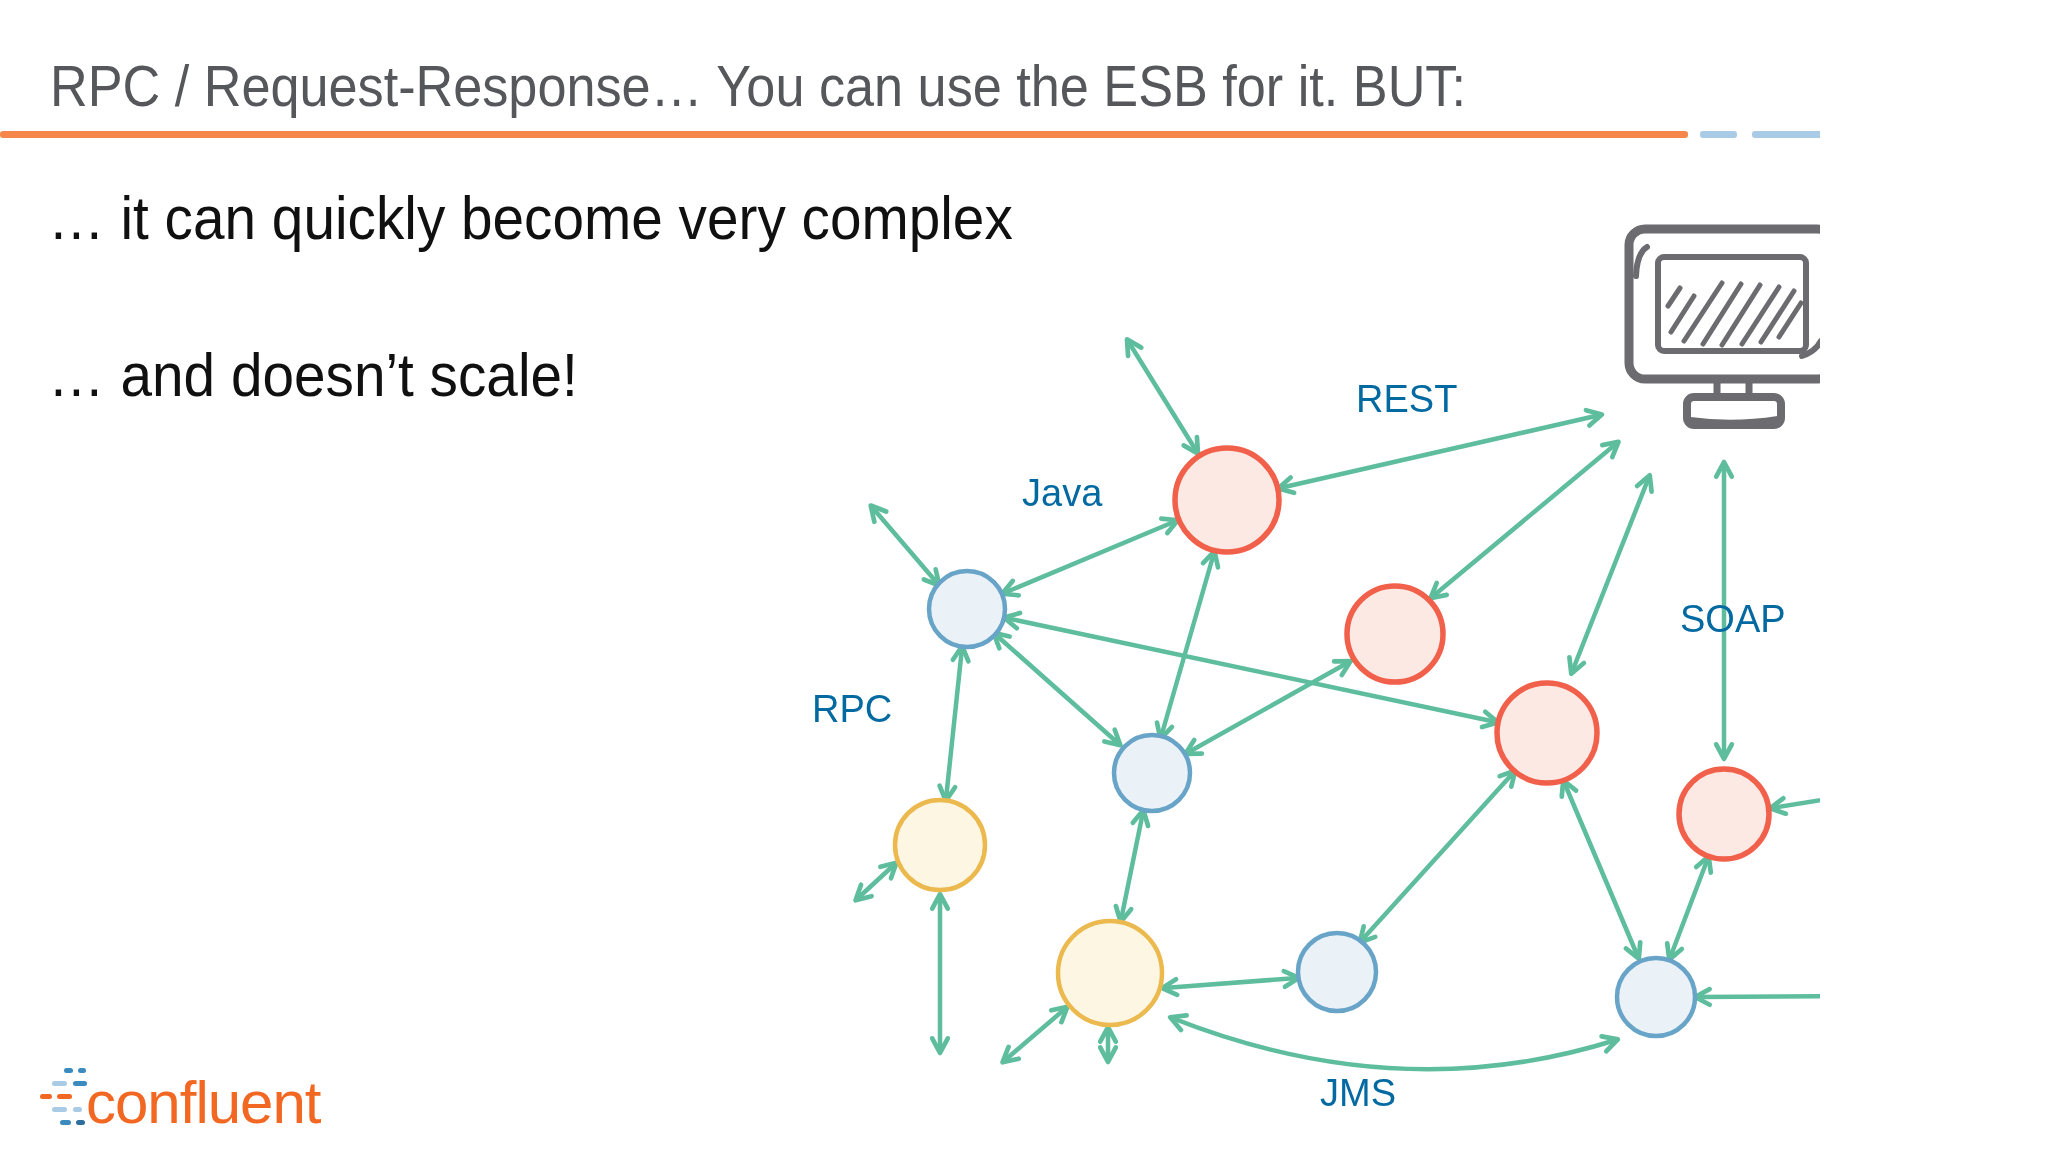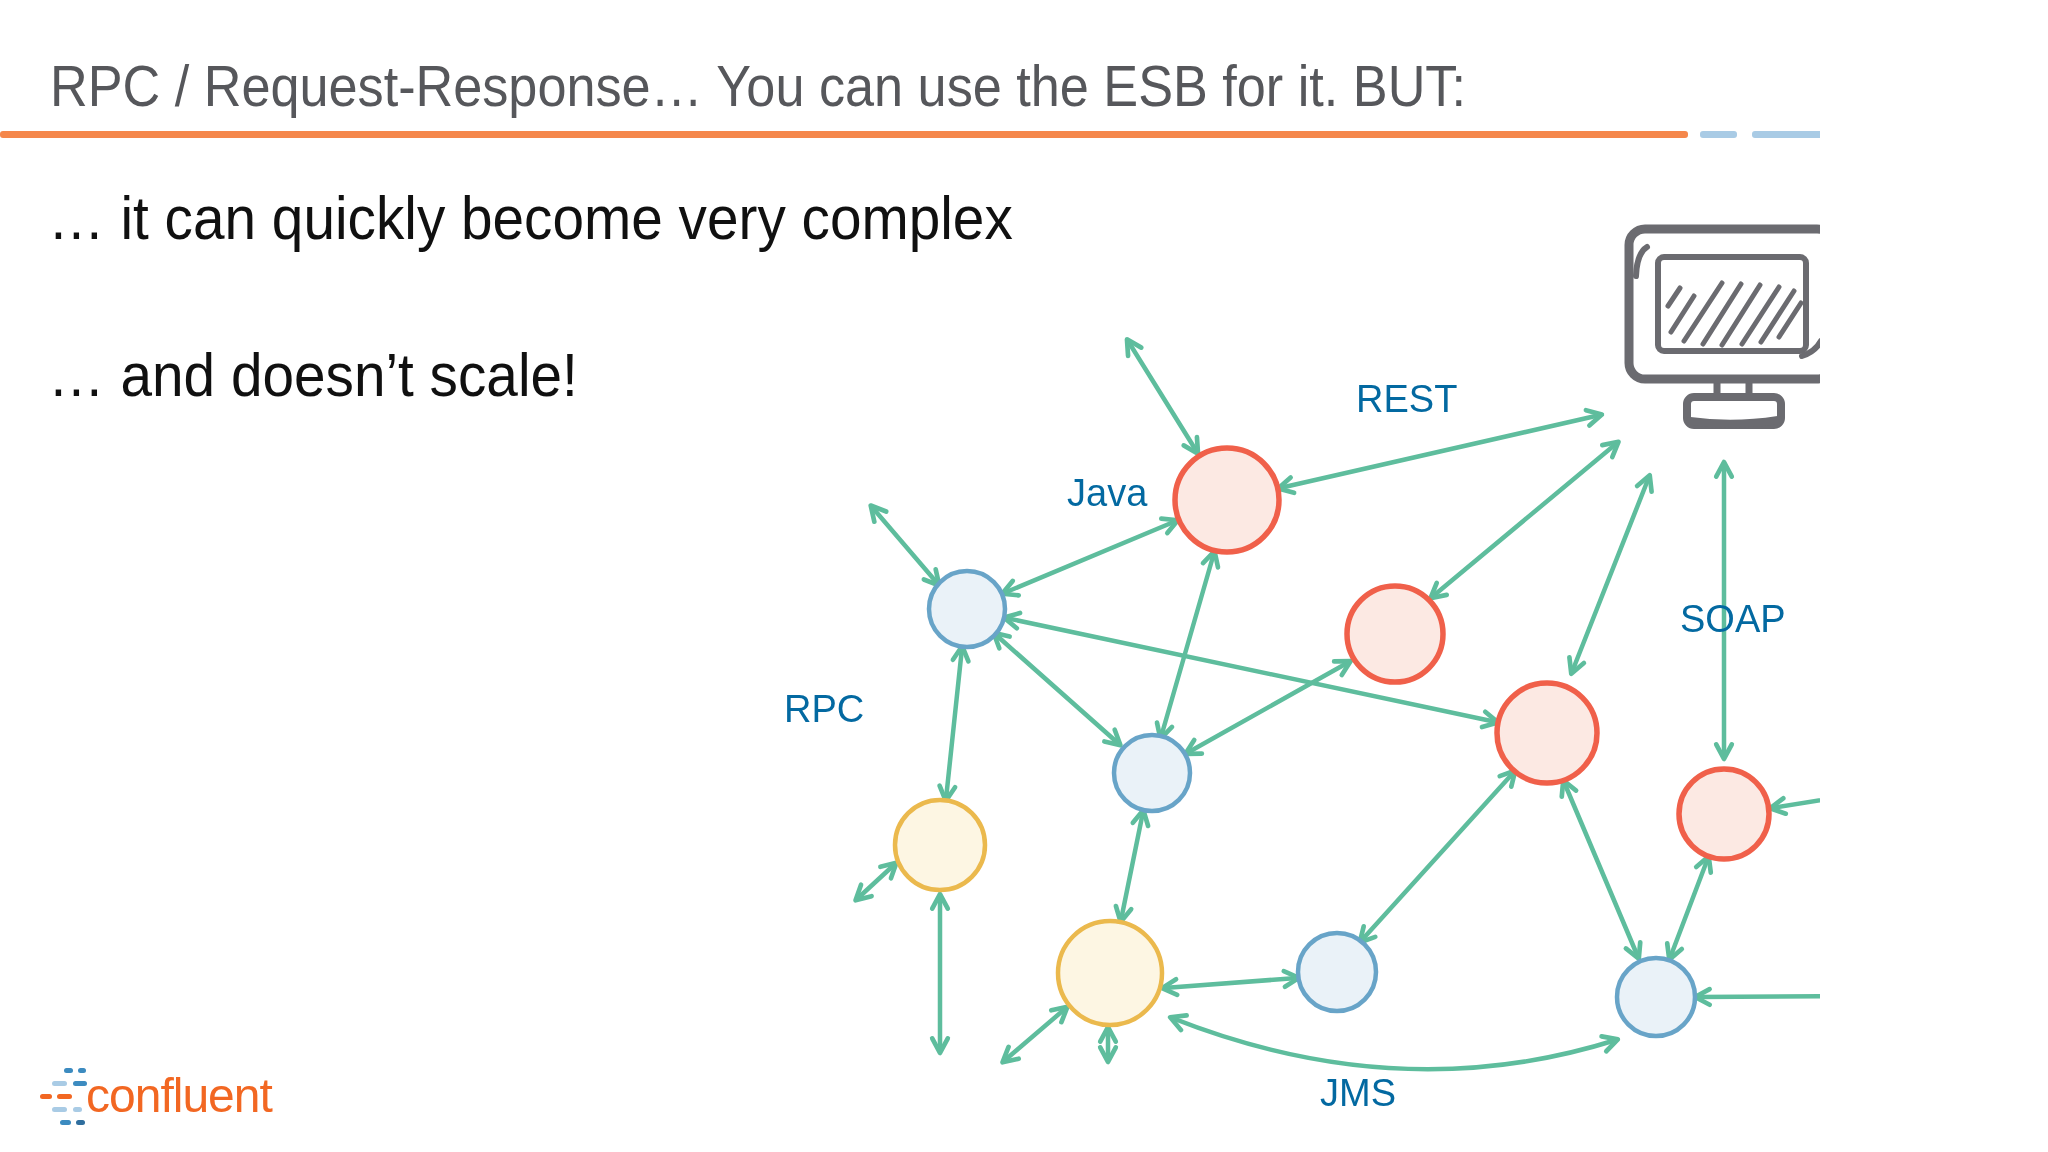--- a/index.html
+++ b/index.html
@@ -13,21 +13,21 @@
   .rule-lb2{left:1752px;width:108px;background:#A9CBE5;}
   .rule-t1{left:1874px;width:109px;background:#2E7F9C;}
   .rule-t2{left:1994px;width:38px;background:#2F85A8;}
   .bullet{position:absolute;left:48px;font-size:61px;color:#101010;white-space:nowrap;
           transform:scaleX(.93);transform-origin:left top;}
   .bullet1{top:183px;}
   .bullet2{top:340px;}
   .lbl{position:absolute;font-size:38px;color:#0369a1;white-space:nowrap;}
   #diagram{position:absolute;left:0;top:0;width:2048px;height:1152px;}
   .logo{position:absolute;left:0;top:0;}
-  .logo-text{position:absolute;left:86px;top:1068px;font-size:48px;letter-spacing:-1px;
+  .logo-text{position:absolute;left:86px;top:1068px;font-size:60px;letter-spacing:-1px;
              color:#F26722;}
   .dash{position:absolute;height:5px;border-radius:3px;}
   .pagebar{position:absolute;left:1934px;top:1077px;width:3px;height:33px;background:#8F8F8F;}
   .pagenum{position:absolute;left:1970px;top:1080px;font-size:21px;color:#F26722;}
 </style>
 </head>
 <body>
 
 <div class="slide">
 
@@ -94,23 +94,23 @@
       <circle cx="1395" cy="634" r="48" fill="#FCE9E3" stroke="#F0604A" stroke-width="5.5"></circle>
       <circle cx="1547" cy="733" r="50" fill="#FCE9E3" stroke="#F0604A" stroke-width="5.5"></circle>
       <circle cx="1152" cy="773" r="38" fill="#EAF2F8" stroke="#68A4C8" stroke-width="4.5"></circle>
       <circle cx="940" cy="845" r="45" fill="#FDF6E3" stroke="#EBB94D" stroke-width="4.5"></circle>
       <circle cx="1110" cy="973" r="52" fill="#FDF6E3" stroke="#EBB94D" stroke-width="4.5"></circle>
       <circle cx="1337" cy="972" r="39" fill="#EAF2F8" stroke="#68A4C8" stroke-width="4.5"></circle>
       <circle cx="1724" cy="814" r="45" fill="#FCE9E3" stroke="#F0604A" stroke-width="5.5"></circle>
       <circle cx="1656" cy="997" r="39" fill="#EAF2F8" stroke="#68A4C8" stroke-width="4.5"></circle>
     </svg>
 
-  <div class="lbl" style="left:1067px;top:472px">Java</div>
+  <div class="lbl" style="left:1022px;top:472px">Java</div>
   <div class="lbl" style="left:1356px;top:378px">REST</div>
-  <div class="lbl" style="left:784px;top:688px">RPC</div>
+  <div class="lbl" style="left:812px;top:688px">RPC</div>
   <div class="lbl" style="left:1680px;top:598px">SOAP</div>
   <div class="lbl" style="left:1320px;top:1072px">JMS</div>
 
   <div class="logo">
     <span>
       <span class="dash" style="left:64px;top:1068px;width:9px;background:#3C8BC0"></span>
       <span class="dash" style="left:78px;top:1068px;width:8px;background:#3C8BC0"></span>
       <span class="dash" style="left:52px;top:1081px;width:15px;background:#A9CBE5"></span>
       <span class="dash" style="left:73px;top:1081px;width:14px;background:#3C8BC0"></span>
       <span class="dash" style="left:40px;top:1094px;width:12px;background:#F26722"></span>

